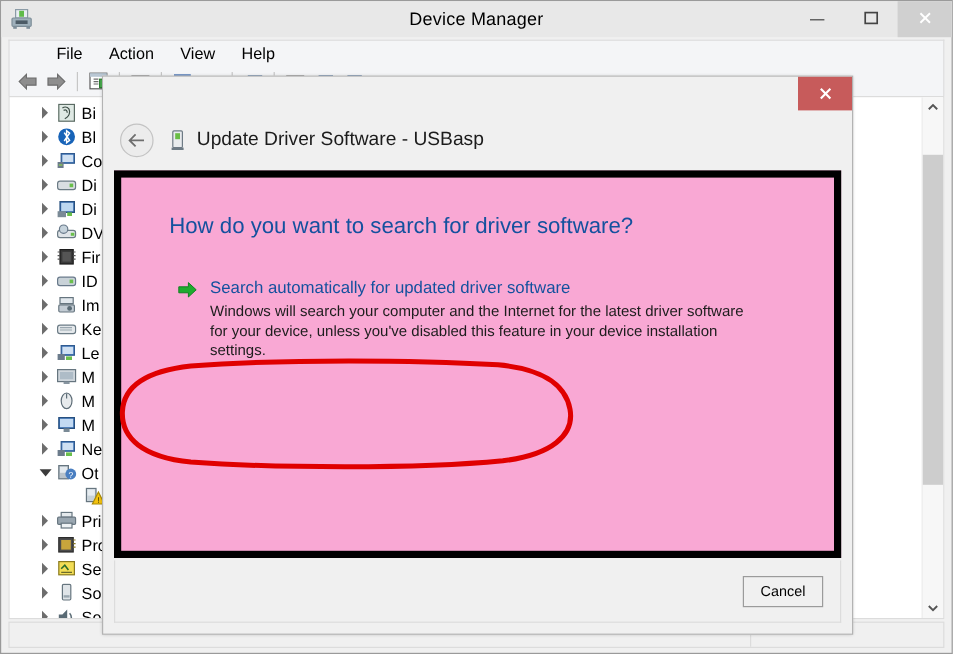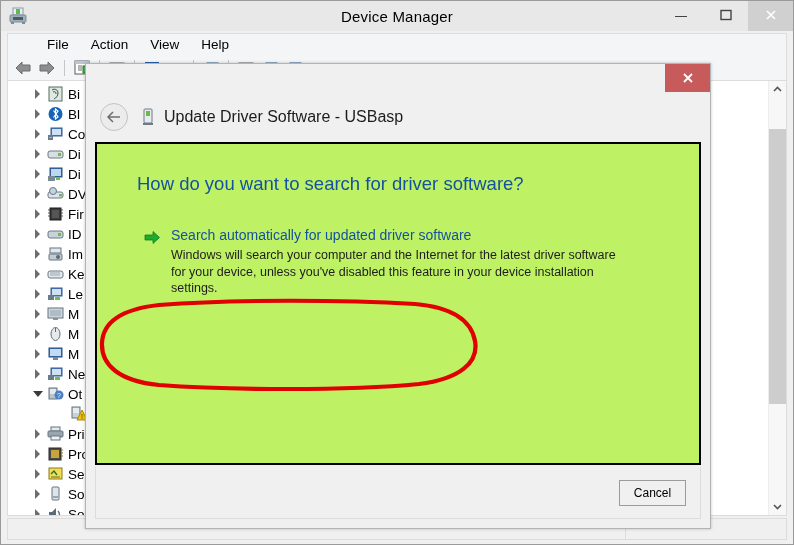--- a/index.html
+++ b/index.html
@@ -149,22 +149,22 @@
     border:1px solid #c3c3c3;background:#ececec;
     display:flex;align-items:center;justify-content:center;
     flex:0 0 auto;
   }
   .dlg-head-icon{width:18px;height:20px;margin-left:11px;margin-right:7px;flex:0 0 auto;}
   .dlg-title{
     font-size:16px;color:#1c1c1c;
   }
   .dlg-body{
     position:absolute;left:9px;top:78px;right:9px;bottom:63px;
-    background:#bef264;
-    border:2px solid #000000;
+    background:#f9a8d4;
+    border:6px solid #000000;
     box-sizing:border-box;
     overflow:hidden;
   }
   .dlg-heading{
     margin:29px 0 0 40px;
     font-size:18.5px;color:#14519e;font-weight:400;
   }
   .option{
     position:relative;margin:30px 0 0 46px;
     display:flex;

